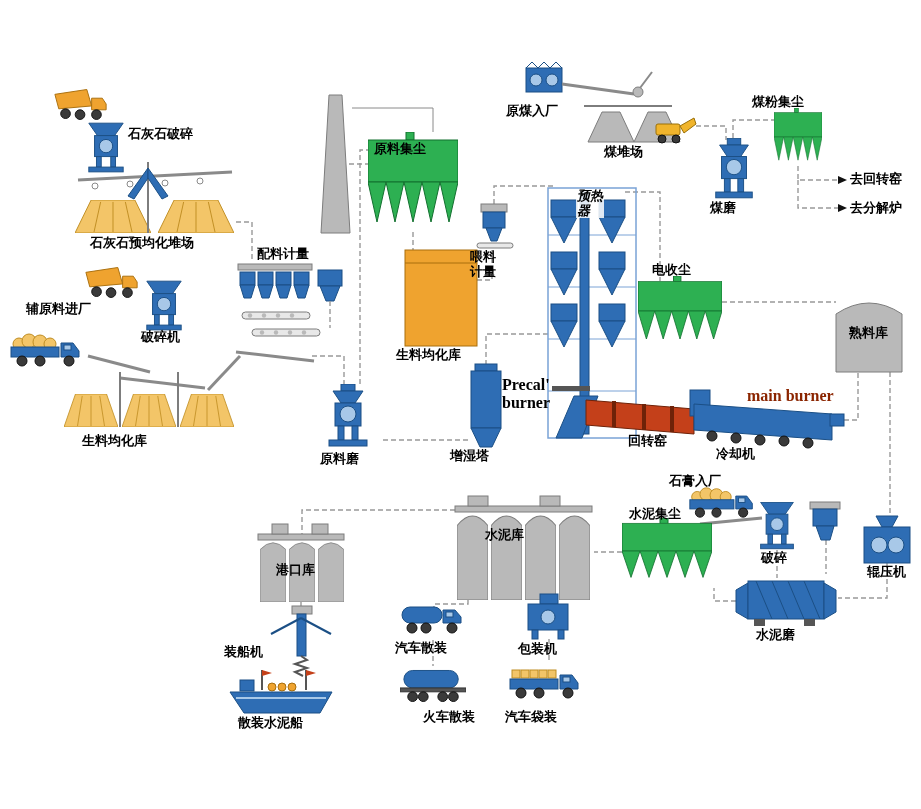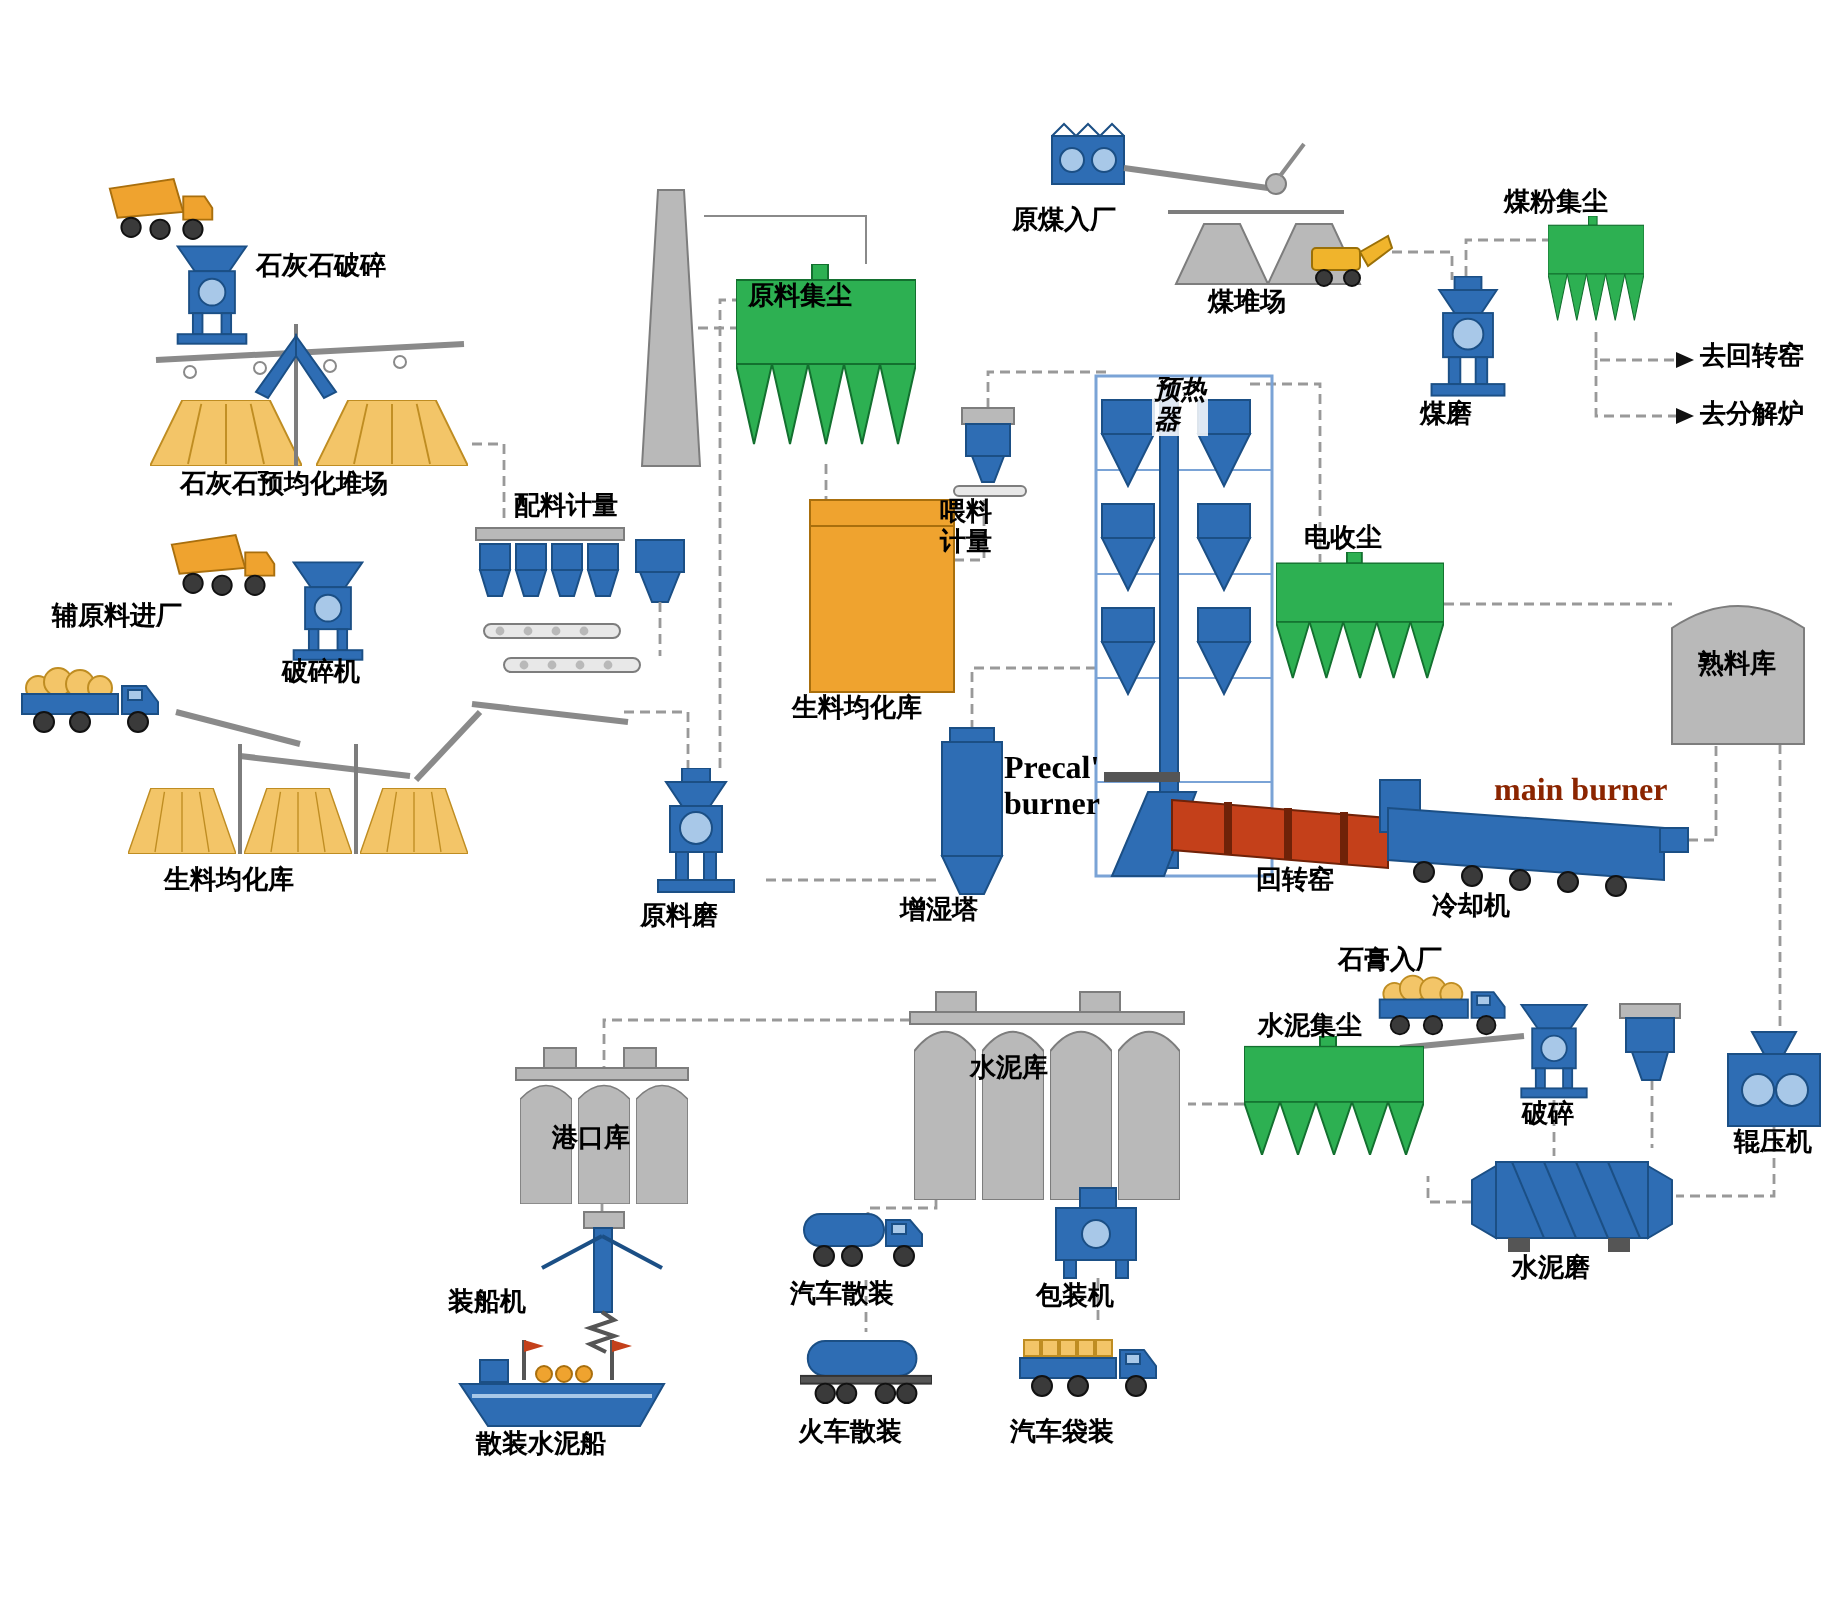--- a/index.html
+++ b/index.html
@@ -430,17 +430,17 @@
 <div class="label" style="left:669px;top:474px">石膏入厂</div>
 <div class="label" style="left:629px;top:507px">水泥集尘</div>
 <div class="label" style="left:761px;top:551px">破碎</div>
 <div class="label" style="left:867px;top:565px">辊压机</div>
 <div class="label" style="left:756px;top:628px">水泥磨</div>
 <div class="label" style="left:485px;top:528px">水泥库</div>
 <div class="label" style="left:276px;top:563px">港口库</div>
 <div class="label" style="left:224px;top:645px">装船机</div>
 <div class="label" style="left:238px;top:716px">散装水泥船</div>
 <div class="label" style="left:395px;top:641px">汽车散装</div>
-<div class="label" style="left:399px;top:710px">火车散装</div>
+<div class="label" style="left:423px;top:710px">火车散装</div>
 <div class="label" style="left:518px;top:642px">包装机</div>
 <div class="label" style="left:505px;top:710px">汽车袋装</div>
 
 </div>
 
 </body></html>

